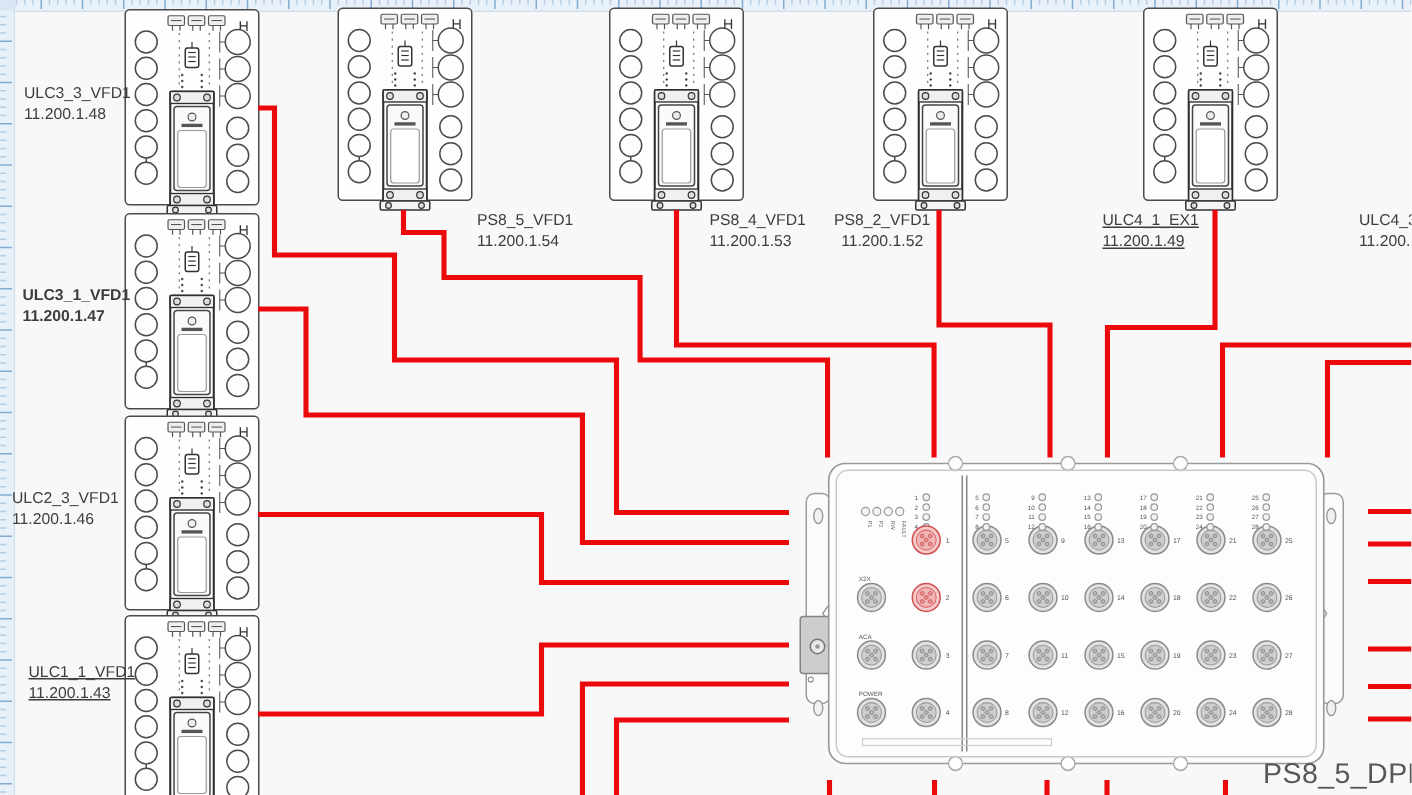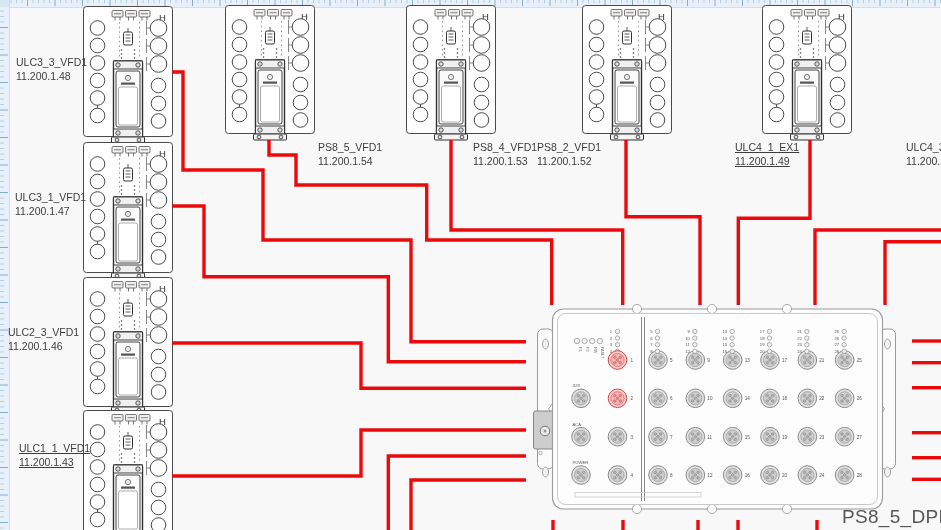--- a/index.html
+++ b/index.html
@@ -1244,23 +1244,23 @@
         <polyline points="912,479.3 941,479.3" fill="none" stroke="#ea0a0c" stroke-width="3.4" stroke-linejoin="miter" stroke-linecap="butt"></polyline>
         <polyline points="553,520 553,530" fill="none" stroke="#ea0a0c" stroke-width="3.4" stroke-linejoin="miter" stroke-linecap="butt"></polyline>
         <polyline points="623,520 623,530" fill="none" stroke="#ea0a0c" stroke-width="3.4" stroke-linejoin="miter" stroke-linecap="butt"></polyline>
         <polyline points="698,520 698,530" fill="none" stroke="#ea0a0c" stroke-width="3.4" stroke-linejoin="miter" stroke-linecap="butt"></polyline>
         <polyline points="738,520 738,530" fill="none" stroke="#ea0a0c" stroke-width="3.4" stroke-linejoin="miter" stroke-linecap="butt"></polyline>
         <polyline points="817,520 817,530" fill="none" stroke="#ea0a0c" stroke-width="3.4" stroke-linejoin="miter" stroke-linecap="butt"></polyline>
       </g>
     </svg>
   <div id="labels">
       <div class="dev-label" style="left: 16px; top: 56px;"><span>ULC3_3_VFD1</span><br><span>11.200.1.48</span></div>
-      <div class="dev-label" style="left: 15px; top: 191px;"><span>ULC3_1_VFD1</span><br><span>11.200.1.47</span></div>
+      <div class="dev-label" style="left: 15px; top: 191px; font-weight: bold;"><span>ULC3_1_VFD1</span><br><span>11.200.1.47</span></div>
       <div class="dev-label" style="left: 8px; top: 326px;"><span>ULC2_3_VFD1</span><br><span>11.200.1.46</span></div>
       <div class="dev-label" style="left: 19px; top: 442px; text-decoration: underline;"><span>ULC1_1_VFD1</span><br><span>11.200.1.43</span></div>
       <div class="dev-label" style="left: 318px; top: 141px;"><span>PS8_5_VFD1</span><br><span>11.200.1.54</span></div>
       <div class="dev-label" style="left: 473px; top: 141px;"><span>PS8_4_VFD1</span><br><span>11.200.1.53</span></div>
-      <div class="dev-label" style="left: 537px; top: 141px;"><span>PS8_2_VFD1</span><br><span>11.200.1.52</span></div>
+      <div class="dev-label" style="left: 556px; top: 141px; text-align: center;"><span>PS8_2_VFD1</span><br><span>11.200.1.52</span></div>
       <div class="dev-label" style="left: 735px; top: 141px; text-decoration: underline;"><span>ULC4_1_EX1</span><br><span>11.200.1.49</span></div>
       <div class="dev-label" style="left: 906px; top: 141px;"><span>ULC4_3_</span><br><span>11.200.1</span></div>
       <div class="dpm-label" style="left: 842px; top: 506px;">PS8_5_DPM1</div>
     </div>
 </div>
 
 </body></html>

